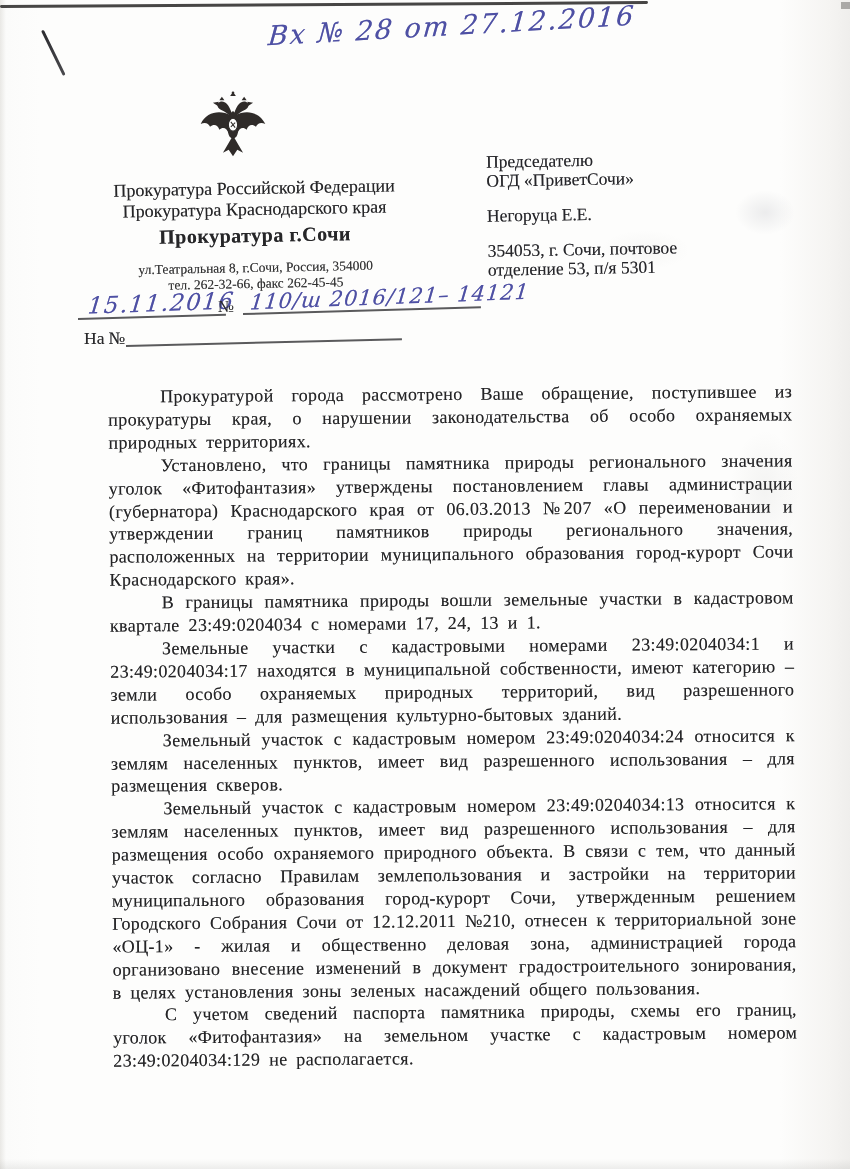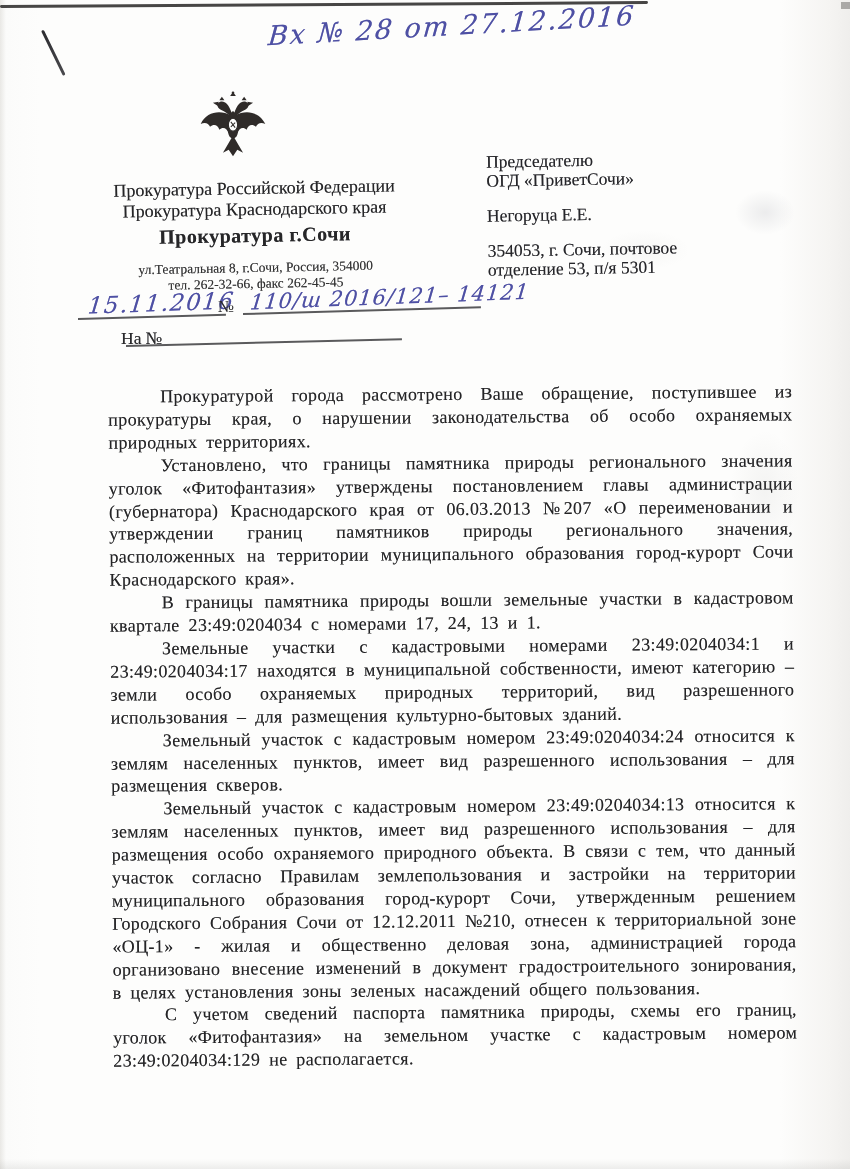--- a/index.html
+++ b/index.html
@@ -86,21 +86,20 @@
   .ref-underline{position:absolute;height:1.6px;background:#5a5a5c;transform-origin:left center;}
   .ul-date{left:78px;top:318px;width:148px;transform:rotate(-1.6deg);}
   .ul-number{left:243px;top:313px;width:238px;transform:rotate(-1.6deg);}
   .ul-reply{left:126px;top:345px;width:276px;transform:rotate(-1.4deg);}
   .ref-no{
     position:absolute;left:218px;top:297px;font-size:17px;color:#2a2a2c;
   }
   .reply-label{
     position:absolute;left:84px;top:328px;font-size:17.5px;color:#2a2a2c;
     text-shadow:0 0 0.5px rgba(30,30,35,0.5);
-    margin-left:37px;
   }
 
   
   .body-text{
     position:absolute;left:108px;top:383px;width:684px;
     transform:rotate(-0.45deg);transform-origin:50% 0;
     color:#242426;
     font-size:18px;line-height:22.9px;
     letter-spacing:0.35px;word-spacing:4px;
     text-align:justify;

